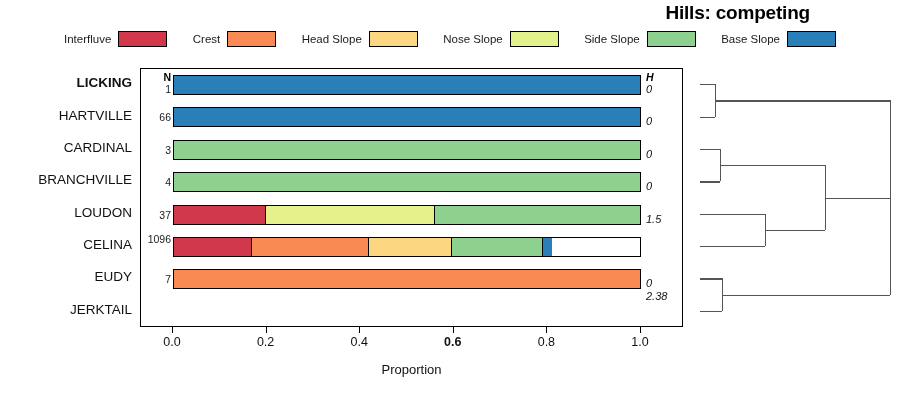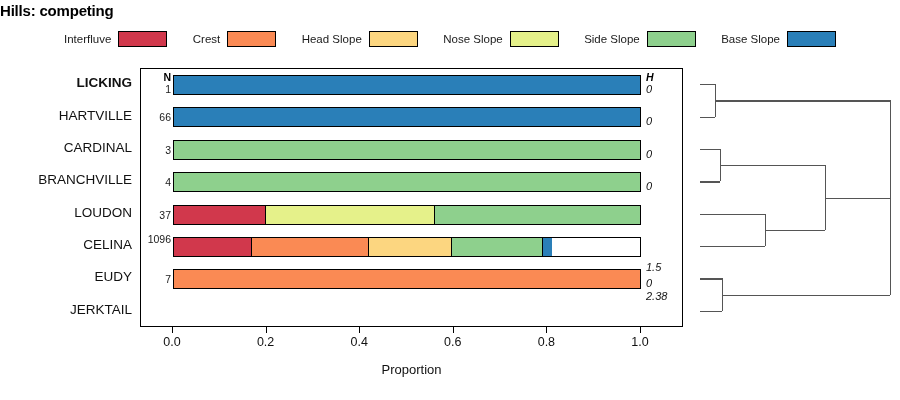--- a/index.html
+++ b/index.html
@@ -1,19 +1,19 @@
 <!DOCTYPE html>
 <html><head>
 <meta charset="utf-8">
 <style>
   html,body{margin:0;padding:0;}
   body{width:900px;height:400px;background:#ffffff;font-family:"Liberation Sans",sans-serif;overflow:hidden;}
   #root{position:relative;width:900px;height:400px;}
 
-  .title{position:absolute;left:0;top:2px;width:810px;text-align:left;font-size:15px;font-weight:bold;color:#000;letter-spacing:-0.2px;}
+  .title{position:absolute;left:0;top:2px;width:810px;text-align:right;font-size:19px;font-weight:bold;color:#000;letter-spacing:-0.2px;}
 
   
   .legend{position:absolute;left:64px;top:27px;width:772px;height:20px;display:flex;align-items:flex-end;}
   .legend-item{display:flex;align-items:center;}
   .legend-label{font-size:11.5px;color:#1a1a1a;white-space:nowrap;}
   .legend-swatch{width:47px;height:14px;border:1.1px solid #000;margin-left:7px;}
   .legend-gap{width:26px;height:1px;}
 
   
   .panel{position:absolute;left:140px;top:68px;width:543px;height:259px;border:1px solid #000;box-sizing:border-box;background:#fff;}
@@ -129,21 +129,21 @@
           </div>
           <div class="hcell" style="top: 14px;">0</div>
         </div>
         <div class="row" style="top: 129.5px;">
           <div class="ncell" style="top: 10px;">37</div>
           <div class="bar">
             <div class="seg" style="width: 19.7%; background: rgb(209, 56, 76);"></div>
             <div class="seg" style="width: 36.3%; background: rgb(229, 241, 138);"></div>
             <div class="seg" style="width: 44%; background: rgb(142, 208, 141);"></div>
           </div>
-          <div class="hcell" style="top: 14px; margin-top: 48px;">1.5</div>
+          <div class="hcell" style="top: 14px;">1.5</div>
         </div>
         <div class="row" style="top: 161.875px;">
           <div class="ncell" style="top: 2px;">1096</div>
           <div class="bar">
             <div class="seg" style="width: 16.8%; background: rgb(209, 56, 76);"></div>
             <div class="seg" style="width: 25.1%; background: rgb(250, 138, 84);"></div>
             <div class="seg" style="width: 17.8%; background: rgb(252, 214, 128);"></div>
             <div class="seg" style="width: 19.5%; background: rgb(142, 208, 141);"></div>
             <div class="seg" style="width: 2%; background: rgb(42, 127, 184);"></div>
           </div>
@@ -160,21 +160,21 @@
   </div>
 
   <div class="xaxis" id="xaxis">
       <div class="tick" style="left: 32px;"></div>
       <div class="ticklab" style="left: 32px;">0.0</div>
       <div class="tick" style="left: 125.6px;"></div>
       <div class="ticklab" style="left: 125.6px;">0.2</div>
       <div class="tick" style="left: 219.2px;"></div>
       <div class="ticklab" style="left: 219.2px;">0.4</div>
       <div class="tick" style="left: 312.8px;"></div>
-      <div class="ticklab" style="left: 312.8px;">0.6</div>
+      <div class="ticklab" style="left: 312.8px; font-weight: bold;">0.6</div>
       <div class="tick" style="left: 406.4px;"></div>
       <div class="ticklab" style="left: 406.4px;">0.8</div>
       <div class="tick" style="left: 500px;"></div>
       <div class="ticklab" style="left: 500px;">1.0</div>
     </div>
   <div class="xtitle">Proportion</div>
 
   <div class="dendro" id="dendro">
       <div class="dl" style="left: 12px; top: 16.1875px; width: 15px; height: 1.3px;"></div>
       <div class="dl" style="left: 12px; top: 48.5625px; width: 15px; height: 1.3px;"></div>

